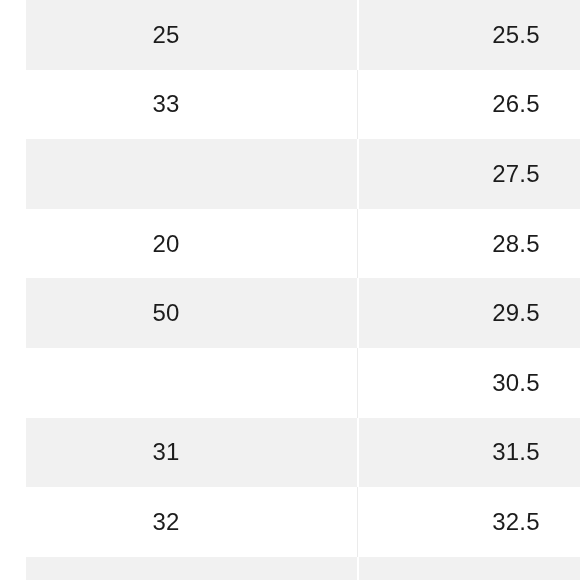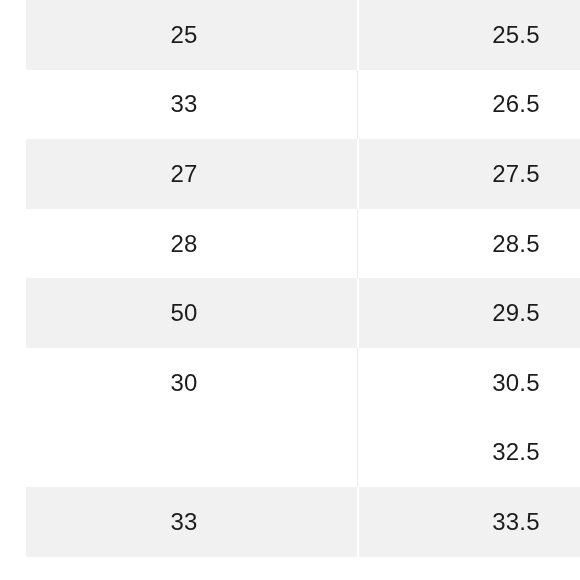--- a/index.html
+++ b/index.html
@@ -65,21 +65,21 @@
     z-index: 2;
     font-size: 24px;
     line-height: 1;
     color: #1c1c1c;
     text-align: center;
     letter-spacing: 0.2px;
   }
 
   .cell-left {
     position: absolute;
-    left: 34px;
+    left: 16px;
     width: 300px;
   }
 
   .cell-right {
     position: absolute;
     left: 359px;
     width: 314px;
   }
 </style>
 </head>
@@ -97,49 +97,54 @@
   <div class="size-row">
     <div class="row-bg"></div>
     <div class="col-divider"></div>
     <div class="cell cell-left">33</div>
     <div class="cell cell-right">26.5</div>
   </div>
 
   <div class="size-row striped">
     <div class="row-bg"></div>
     <div class="col-divider"></div>
-    <div class="cell cell-left">27</div>
     <div class="cell cell-right">27.5</div>
   </div>
 
   <div class="size-row">
     <div class="row-bg"></div>
     <div class="col-divider"></div>
-    <div class="cell cell-left">28</div>
+    <div class="cell cell-left">20</div>
     <div class="cell cell-right">28.5</div>
   </div>
 
   <div class="size-row striped">
     <div class="row-bg"></div>
     <div class="col-divider"></div>
     <div class="cell cell-left">50</div>
     <div class="cell cell-right">29.5</div>
   </div>
 
   <div class="size-row">
     <div class="row-bg"></div>
     <div class="col-divider"></div>
-    <div class="cell cell-left">30</div>
     <div class="cell cell-right">30.5</div>
   </div>
 
+  <div class="size-row striped">
+    <div class="row-bg"></div>
+    <div class="col-divider"></div>
+    <div class="cell cell-left">31</div>
+    <div class="cell cell-right">31.5</div>
+  </div>
 
   <div class="size-row">
     <div class="row-bg"></div>
     <div class="col-divider"></div>
+    <div class="cell cell-left">32</div>
     <div class="cell cell-right">32.5</div>
   </div>
 
   <div class="size-row striped">
     <div class="row-bg"></div>
     <div class="col-divider"></div>
     <div class="cell cell-left">33</div>
     <div class="cell cell-right">33.5</div>
   </div>
 

